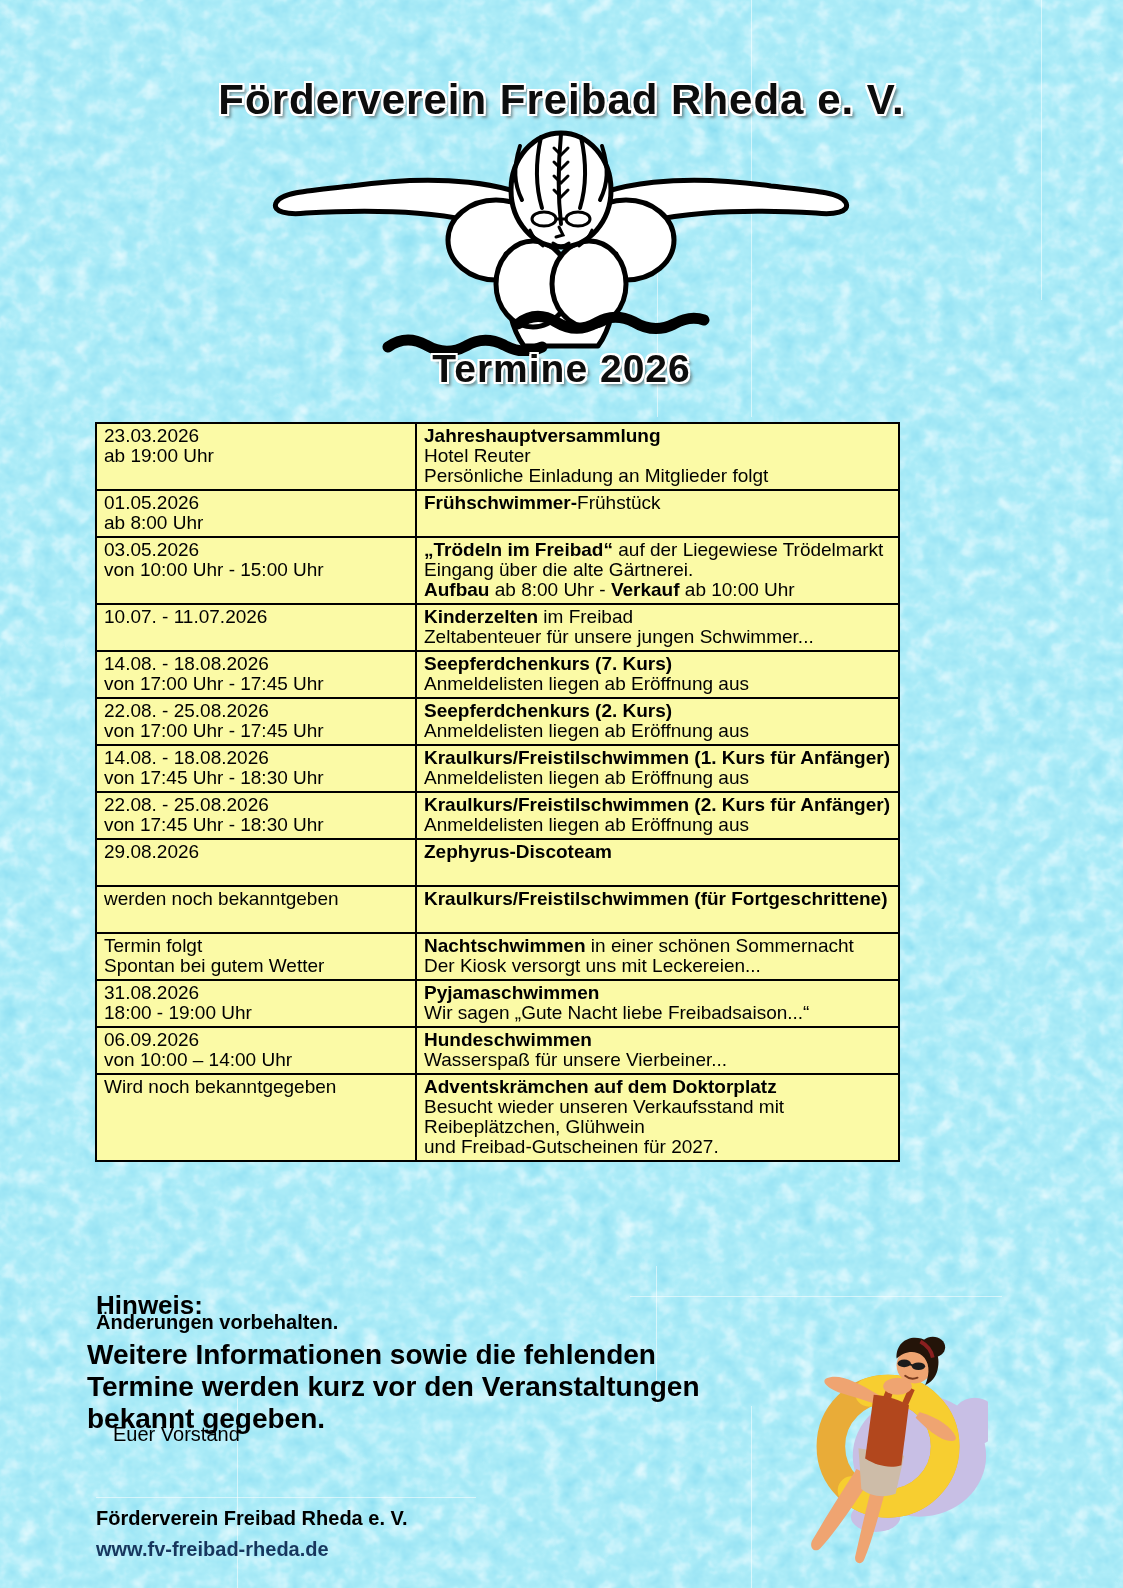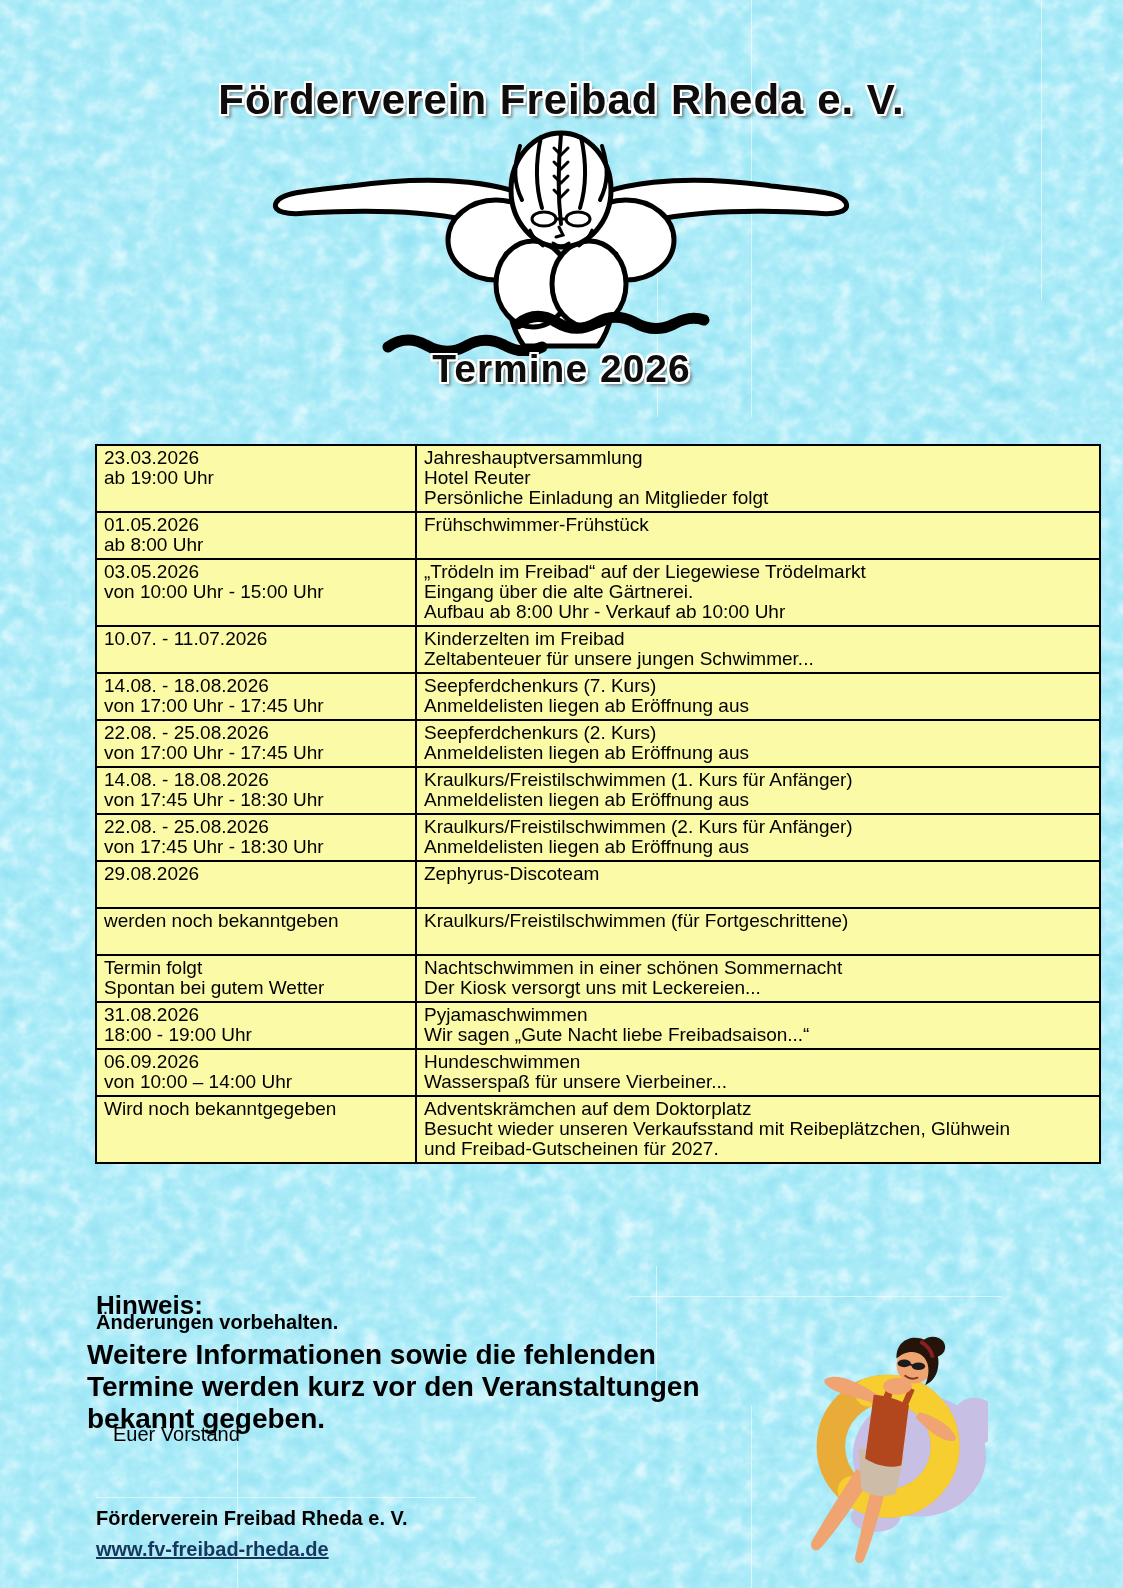--- a/index.html
+++ b/index.html
@@ -22,40 +22,39 @@
   .doc-title{
     position:absolute;top:347px;left:0;width:100%;text-align:center;z-index:2;
     font-size:39px;font-weight:700;letter-spacing:1px;color:#0d0d0d;
     text-shadow:-2px -2px 0 #fff,2px -2px 0 #fff,-2px 2px 0 #fff,2px 2px 0 #fff,
                 0 -2px 0 #fff,0 2px 0 #fff,-2px 0 0 #fff,2px 0 0 #fff,
                 4px 4px 3px rgba(40,40,40,.45);
   }
   .swimmer{position:absolute;left:256px;top:126px;z-index:2;}
 
   table.schedule{
-    position:absolute;left:95px;top:422px;width:1006px;z-index:2;
+    position:absolute;left:95px;top:422px;width:805px;z-index:2;
     border-collapse:collapse;background:var(--table_bg,#FBFAA6);
     table-layout:fixed;
-    margin-top:22px;
   }
   table.schedule td{
     border:2px solid var(--border,#000);
     vertical-align:top;padding:2px 8px 3px 7px;
     font-size:19px;line-height:20px;
   }
   td.date-cell{width:303px;}
-  .b{font-weight:400;}
+  .b{font-weight:700;}
 
   .note-heading{position:absolute;left:96px;top:1272px;z-index:2;font-size:26px;font-weight:700;margin-top:18px;}
   .note-change{position:absolute;left:96px;top:1311px;z-index:2;font-size:20px;font-weight:700;}
   .note-info{position:absolute;left:87px;top:1339px;width:680px;z-index:2;font-size:28px;font-weight:700;line-height:32px;}
   .note-signoff{position:absolute;left:96px;top:1423px;z-index:2;font-size:20px;font-weight:400;margin-left:17px;}
   .note-org{position:absolute;left:96px;top:1507px;z-index:2;font-size:20px;font-weight:700;}
   .note-link{position:absolute;left:96px;top:1538px;z-index:2;font-size:20px;font-weight:700;
-             color:var(--link,#17365D);text-decoration:underline;cursor:pointer;}
+             color:var(--link,#17365D);cursor:pointer;}
   .floater{position:absolute;left:788px;top:1305px;z-index:2;}
 </style>
 </head>
 <body>
 
 <div class="page">
 
   <svg class="water" width="1123" height="1588" aria-hidden="true">
     <defs>
       <filter id="waterFx" x="0" y="0" width="100%" height="100%">

